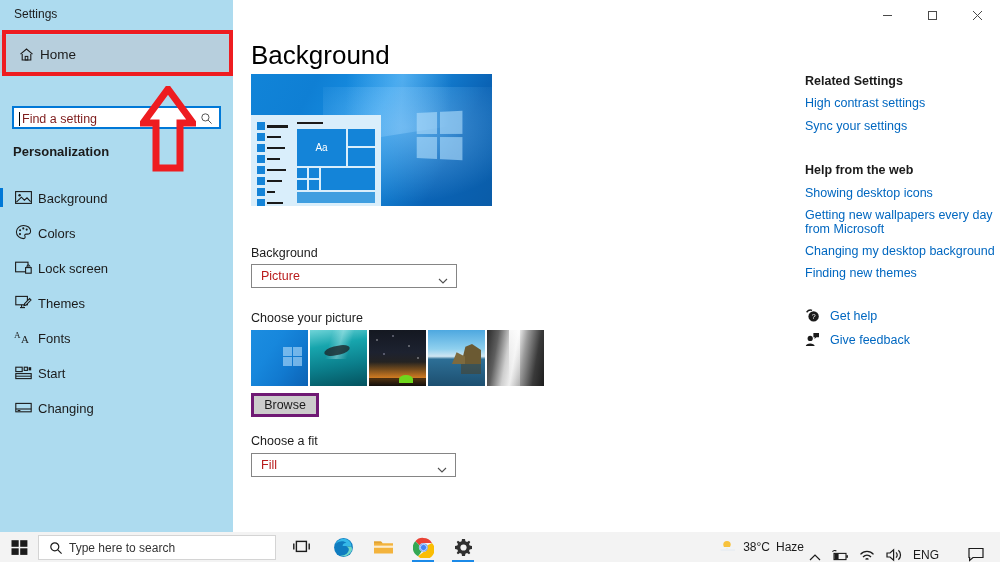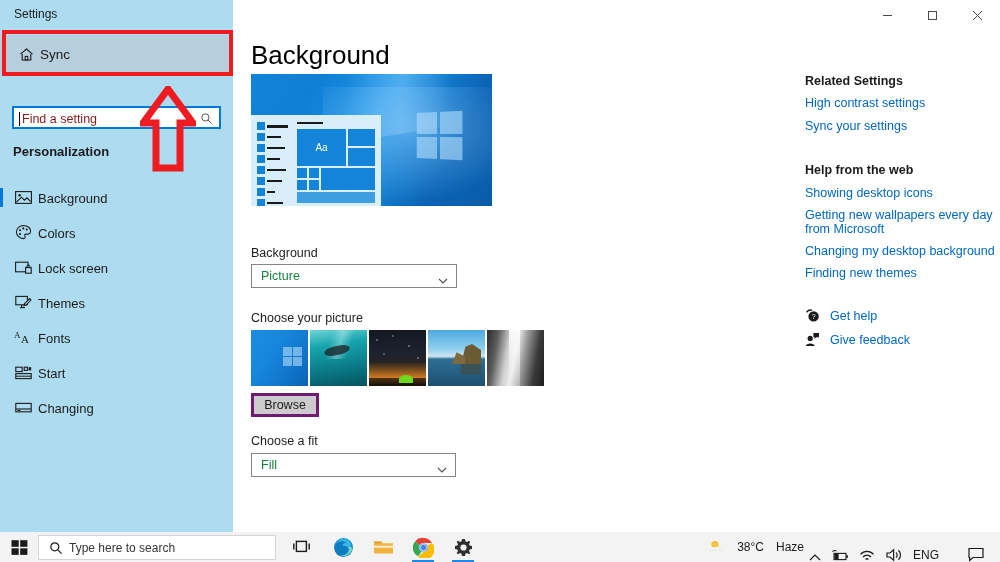--- a/index.html
+++ b/index.html
@@ -126,21 +126,21 @@
     position:absolute; left:0; top:0; width:49px; height:37px; background:#1484d8;
     color:#fff; font-size:10px; display:flex; align-items:center; justify-content:center;
   }
 
   
   .field-label { position:absolute; font-size:12.5px; color:#1b1b1b; }
   .combo {
     position:absolute; height:24px; background:#fff;
     border:1px solid #858585; display:flex; align-items:center;
   }
-  .combo .val { position:absolute; left:9px; top:4px; font-size:12.5px; color:#15803d; }
+  .combo .val { position:absolute; left:9px; top:4px; font-size:12.5px; color:#b91c1c; }
   .combo .chev { position:absolute; right:8px; top:8px; }
 
   .thumbs { position:absolute; left:18px; top:300px; display:flex; gap:2px; }
   .thumb { width:57px; height:56px; overflow:hidden; position:relative; }
 
   .t1 { background:linear-gradient(125deg,#1c8de0 0%,#1787dc 35%,#1179cf 65%,#0c62b4 100%); }
   .t1 .wl {
     position:absolute; right:6px; top:17px; width:19px; height:19px;
     display:grid; grid-template-columns:1fr 1fr; grid-template-rows:1fr 1fr; gap:1.5px;
   }
@@ -215,21 +215,21 @@
   .tb-search .sic { position:absolute; left:10px; top:5px; }
   .tb-search .stx { position:absolute; left:30px; top:5px; font-size:12px; color:#343434; }
   .tb-icons { position:absolute; left:288px; top:0; height:30px; display:flex; align-items:center; gap:10px; }
   .tb-ic { width:30px; height:30px; display:flex; align-items:center; justify-content:center; position:relative; }
   .tb-ic.active::after {
     content:""; position:absolute; left:4px; bottom:0; width:22px; height:2px; background:#1b8ae8;
   }
   .tray { position:absolute; right:0; top:0; height:30px; display:flex; align-items:center; }
   .tray-item { display:flex; align-items:flex-end; height:30px; padding:0 5px; }
   .tray-txt { font-size:12px; color:#1b1b1b; }
-  .tray-weather { display:flex; align-items:center; gap:12px; padding-left:10px; }
+  .tray-weather { display:flex; align-items:center; gap:6px; padding-left:10px; }
 </style>
 </head>
 <body>
 
 <div id="app">
 
   <div class="window">
 
     <div class="titlebar">
       <div class="titlebar-left"></div>
@@ -257,21 +257,21 @@
     <div class="sidebar">
 
       <div class="home-row">
         <span class="home-icon">
           <svg width="17" height="17" viewBox="0 0 17 17">
             <path d="M2.5 8.2 L8.5 3 L14.5 8.2" fill="none" stroke="#1b1b1b" stroke-width="1.1"></path>
             <path d="M4.2 8 L4.2 14 L12.8 14 L12.8 8" fill="none" stroke="#1b1b1b" stroke-width="1.1"></path>
             <rect x="7.2" y="10.4" width="2.6" height="3.6" fill="none" stroke="#1b1b1b" stroke-width="1"></rect>
           </svg>
         </span>
-        <span class="home-label">Sync</span>
+        <span class="home-label">Home</span>
       </div>
 
       <div class="searchbox">
         <span class="search-caret"></span>
         <span class="search-ph">Find a setting</span>
         <span class="search-icon">
           <svg width="13" height="13" viewBox="0 0 13 13">
             <circle cx="5.4" cy="5.4" r="3.6" fill="none" stroke="#555" stroke-width="1"></circle>
             <line x1="8.1" y1="8.1" x2="11.6" y2="11.6" stroke="#555" stroke-width="1"></line>
           </svg>

